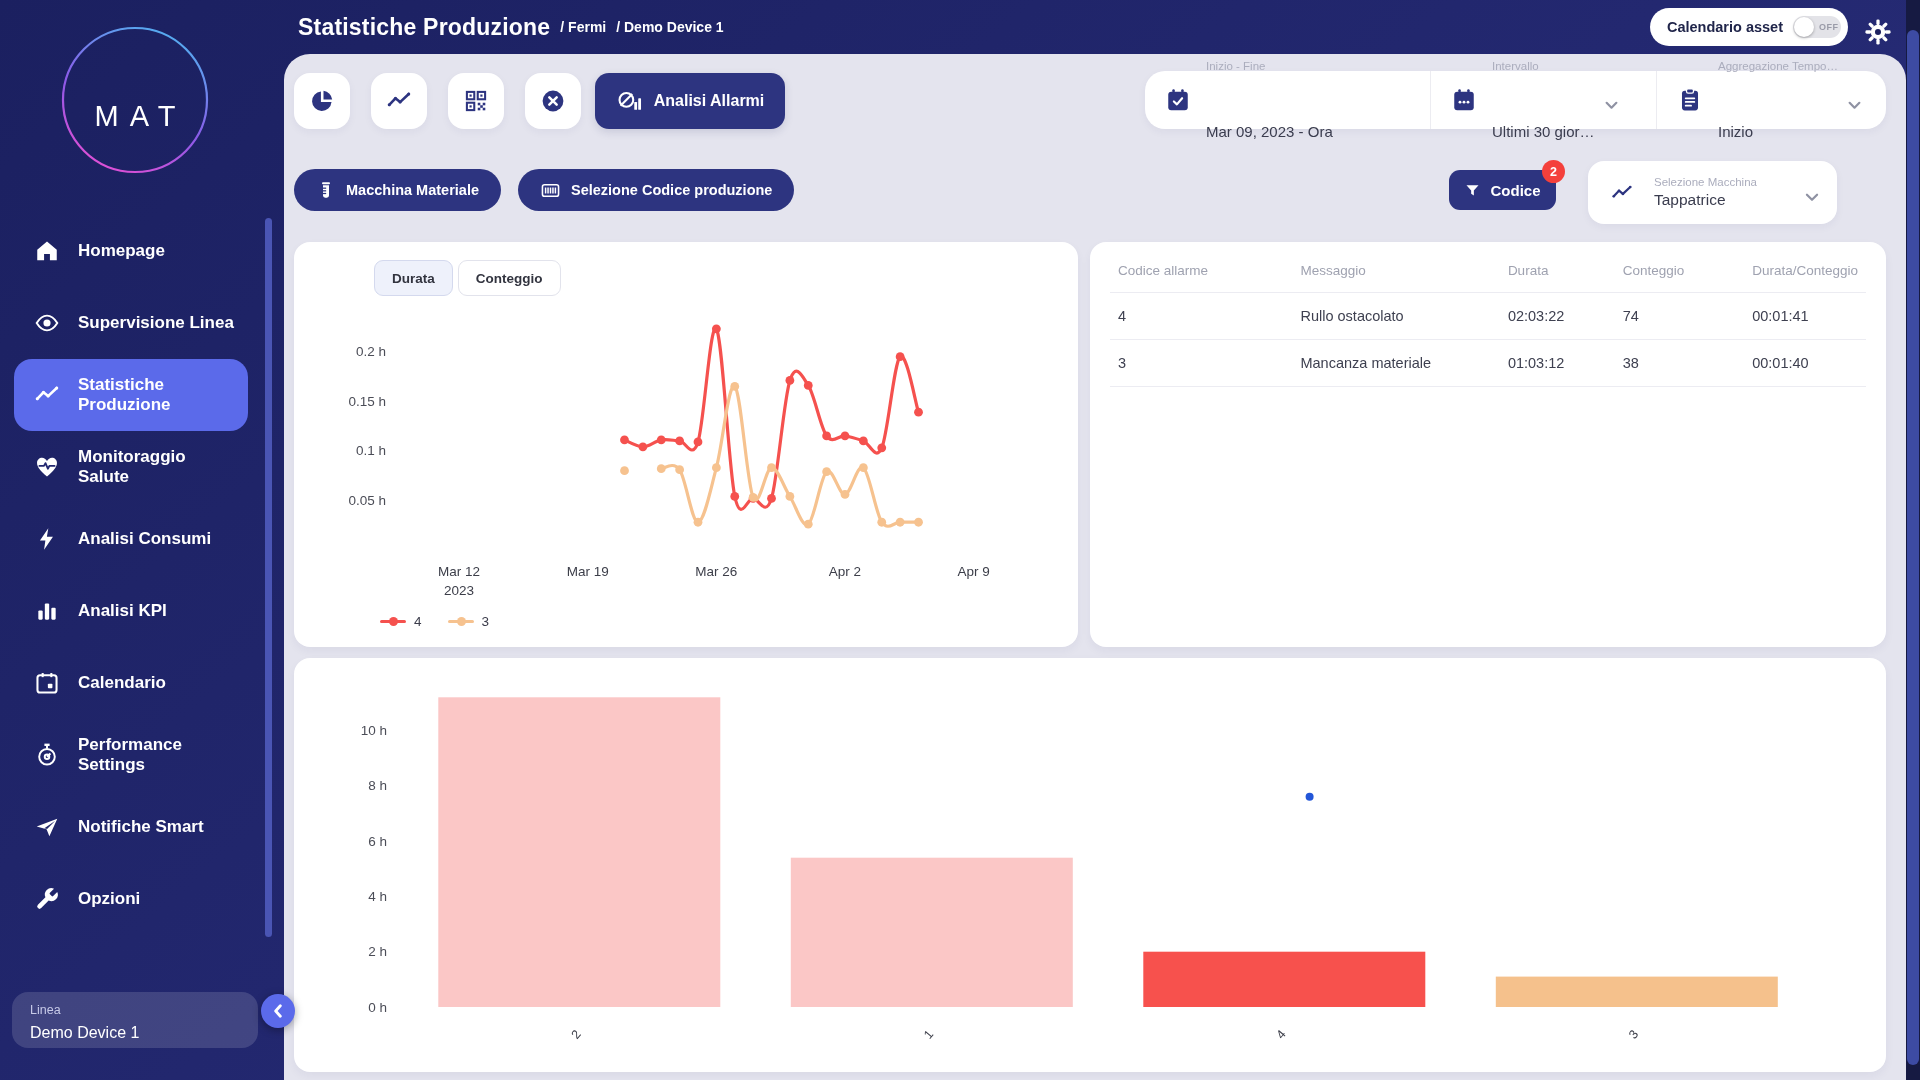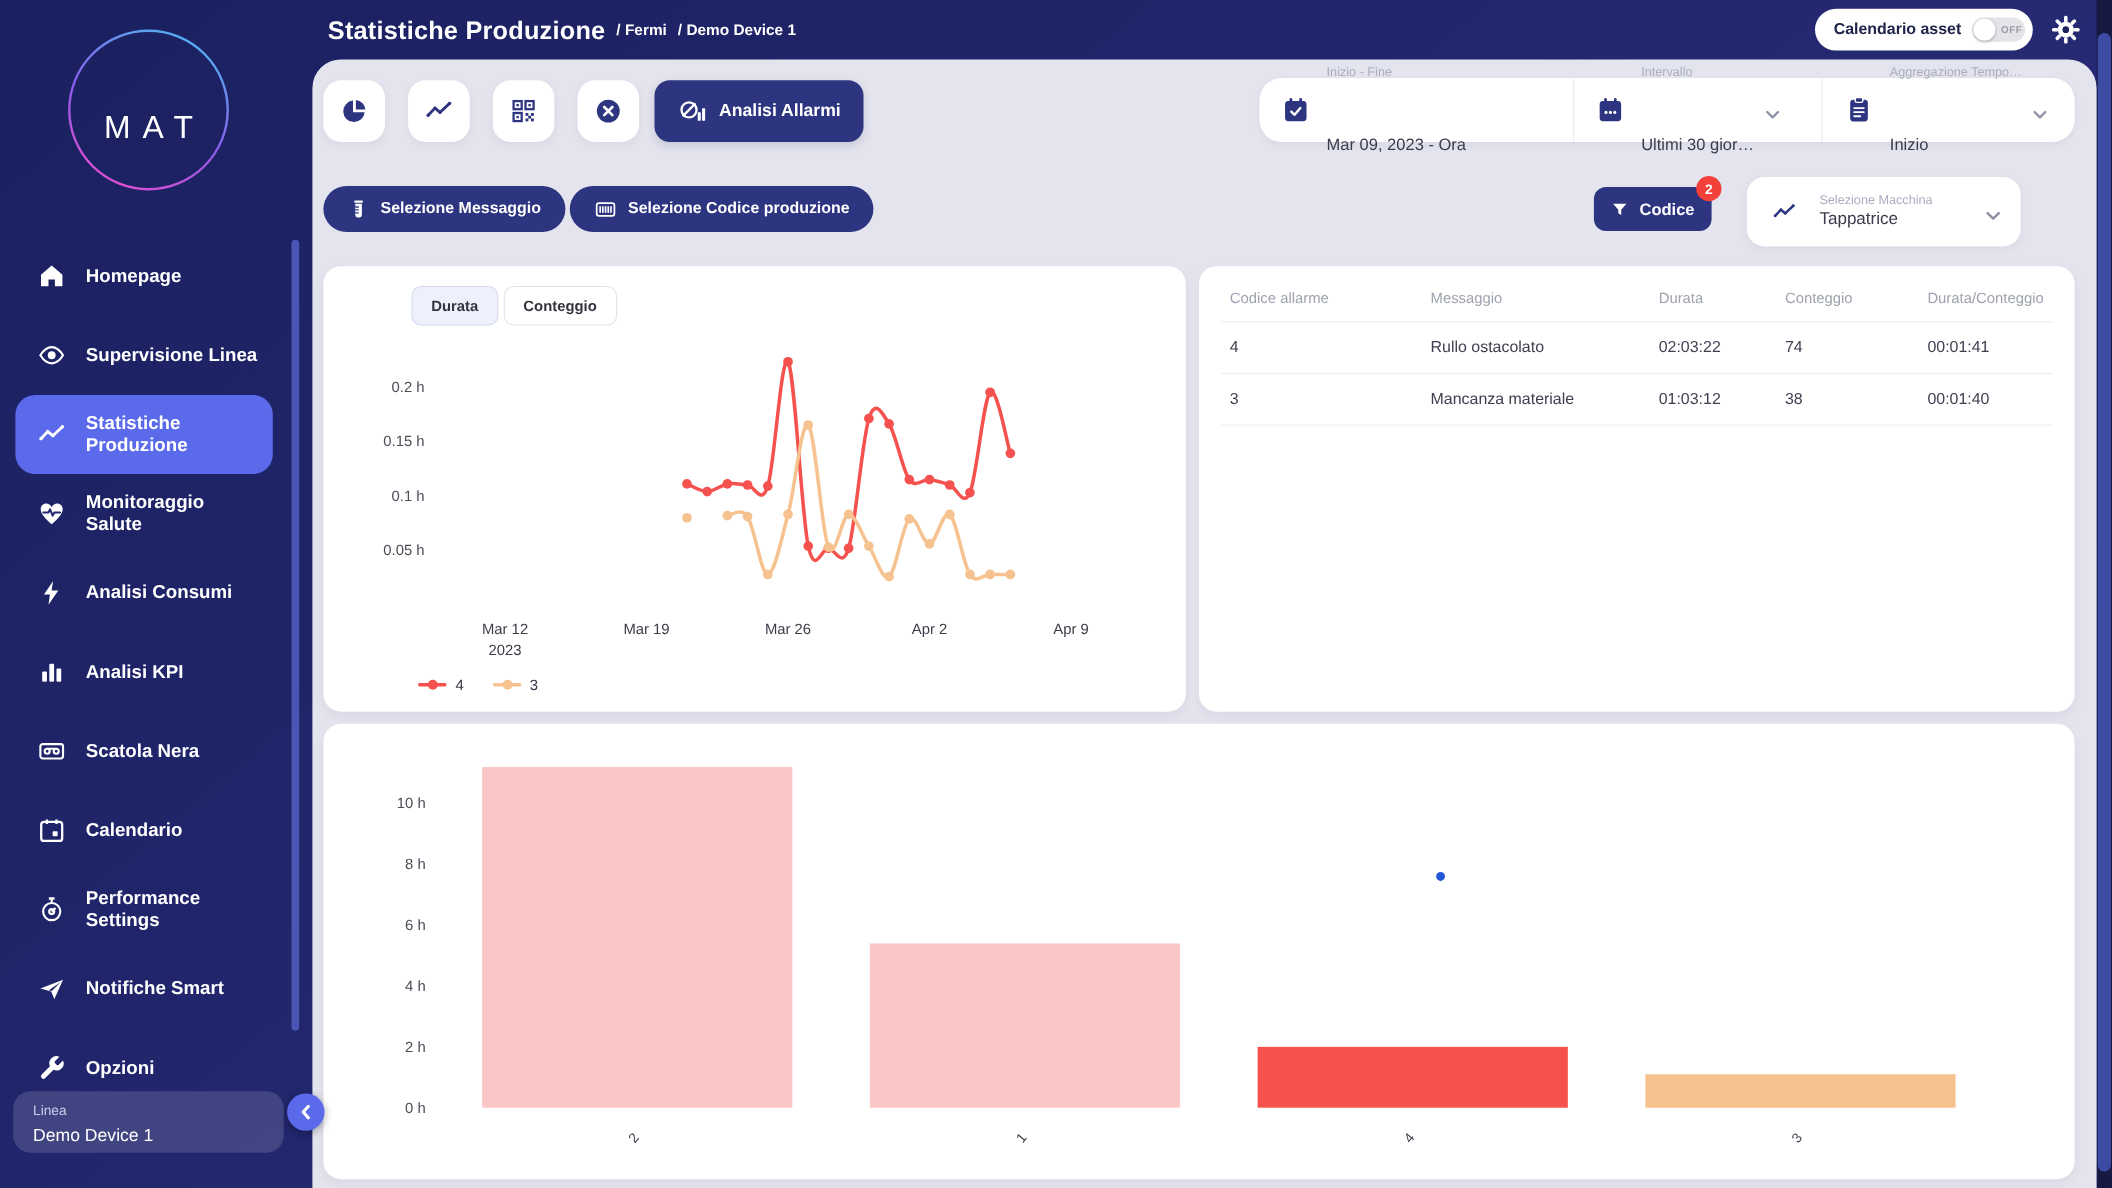--- a/index.html
+++ b/index.html
@@ -26,21 +26,21 @@
   .side-footer .val{font-size:16px;color:#fff;margin-top:7px;}
   .collapse-btn{position:absolute;left:261px;top:994px;width:34px;height:34px;border-radius:50%;background:#5b6aea;
     display:flex;align-items:center;justify-content:center;color:#fff;z-index:6;box-shadow:0 2px 8px rgba(0,0,0,.35);cursor:pointer;}
   .collapse-btn svg{width:10px;height:14px;}
 
   
   .header{position:absolute;left:270px;top:0;width:1636px;height:54px;display:flex;align-items:center;
     padding:0 14px 0 28px;box-sizing:border-box;color:#fff;}
   .page-title{font-size:23px;font-weight:bold;letter-spacing:.2px;}
   .crumb{font-size:14px;font-weight:bold;margin-left:10px;}
-  .header-right{margin-left:auto;display:flex;align-items:center;gap:16px;}
+  .header-right{margin-left:auto;display:flex;align-items:flex-end;gap:16px;}
   .cal-pill{background:#fff;border-radius:20px;height:38px;display:flex;align-items:center;gap:10px;
     padding:0 7px 0 17px;color:#20254a;font-size:14.5px;font-weight:bold;cursor:pointer;}
   .toggle{position:relative;width:48px;height:22px;border-radius:11px;background:#e3e3e8;display:flex;align-items:center;cursor:pointer;}
   .toggle .knob{position:absolute;left:1px;top:1px;width:20px;height:20px;border-radius:50%;background:#fff;
     box-shadow:0 1px 3px rgba(0,0,0,.3);}
   .toggle .state{margin-left:26px;font-size:9px;font-weight:bold;color:#9a9ba8;letter-spacing:.5px;}
   .gear-btn{width:28px;height:28px;color:#fff;cursor:pointer;}
   .gear-btn svg{width:28px;height:28px;}
 
   
@@ -183,31 +183,20 @@
             <svg viewBox="0 0 24 24" fill="currentColor">
               <rect x="4" y="11.5" width="4" height="8.5" rx="1"></rect>
               <rect x="10" y="5" width="4" height="15" rx="1"></rect>
               <rect x="16" y="9" width="4" height="11" rx="1"></rect>
             </svg>
           </span>
           <span class="nav-label">Analisi KPI</span>
         </div>
         <div class="nav-item">
           <span class="nicon">
-            <svg viewBox="0 0 24 24" fill="none" stroke="currentColor" stroke-width="1.8">
-              <rect x="2.5" y="6" width="19" height="12" rx="2"></rect>
-              <circle cx="8.2" cy="12" r="2.1"></circle>
-              <circle cx="15.8" cy="12" r="2.1"></circle>
-              <line x1="8.2" y1="9.9" x2="15.8" y2="9.9"></line>
-            </svg>
-          </span>
-          <span class="nav-label">Scatola Nera</span>
-        </div>
-        <div class="nav-item">
-          <span class="nicon">
             <svg viewBox="0 0 24 24" fill="none" stroke="currentColor" stroke-width="1.9">
               <rect x="3.2" y="4.8" width="17.6" height="16" rx="2.4"></rect>
               <line x1="8" y1="2.8" x2="8" y2="6.6"></line>
               <line x1="16" y1="2.8" x2="16" y2="6.6"></line>
               <rect x="12.8" y="12.6" width="4.2" height="4.2" rx="0.8" fill="currentColor" stroke="none"></rect>
             </svg>
           </span>
           <span class="nav-label">Calendario</span>
         </div>
         <div class="nav-item">
@@ -411,21 +400,21 @@
               <rect x="7.2" y="2.6" width="9.6" height="2.6" rx="1.2"></rect>
               <path d="M8.4 6.4h7.2v12.2a2.6 2.6 0 0 1-2.6 2.6h-2a2.6 2.6 0 0 1-2.6-2.6Z"></path>
             </g>
             <g stroke="#2d3480" stroke-width="1.5">
               <line x1="8.4" y1="9.8" x2="12.2" y2="9.8"></line>
               <line x1="8.4" y1="13" x2="12.2" y2="13"></line>
               <line x1="8.4" y1="16.2" x2="12.2" y2="16.2"></line>
             </g>
           </svg>
         </span>
-      <span>Selezione Messaggio</span>
+      <span>Macchina Materiale</span>
     </div>
     <div class="pill-btn" style="left:234px;top:115px;">
       <span id="barcode-icon" style="display: flex; width: 21px; height: 21px;">
           <svg viewBox="0 0 24 24" fill="none" stroke="currentColor" stroke-width="1.8" style="width: 100%; height: 100%;">
             <rect x="2.8" y="5.4" width="18.4" height="13.2" rx="2.4"></rect>
             <g stroke-width="1.7">
               <line x1="6.4" y1="8.6" x2="6.4" y2="15.4"></line>
               <line x1="9.2" y1="8.6" x2="9.2" y2="15.4"></line>
               <line x1="12" y1="8.6" x2="12" y2="15.4"></line>
               <line x1="14.8" y1="8.6" x2="14.8" y2="15.4"></line>

